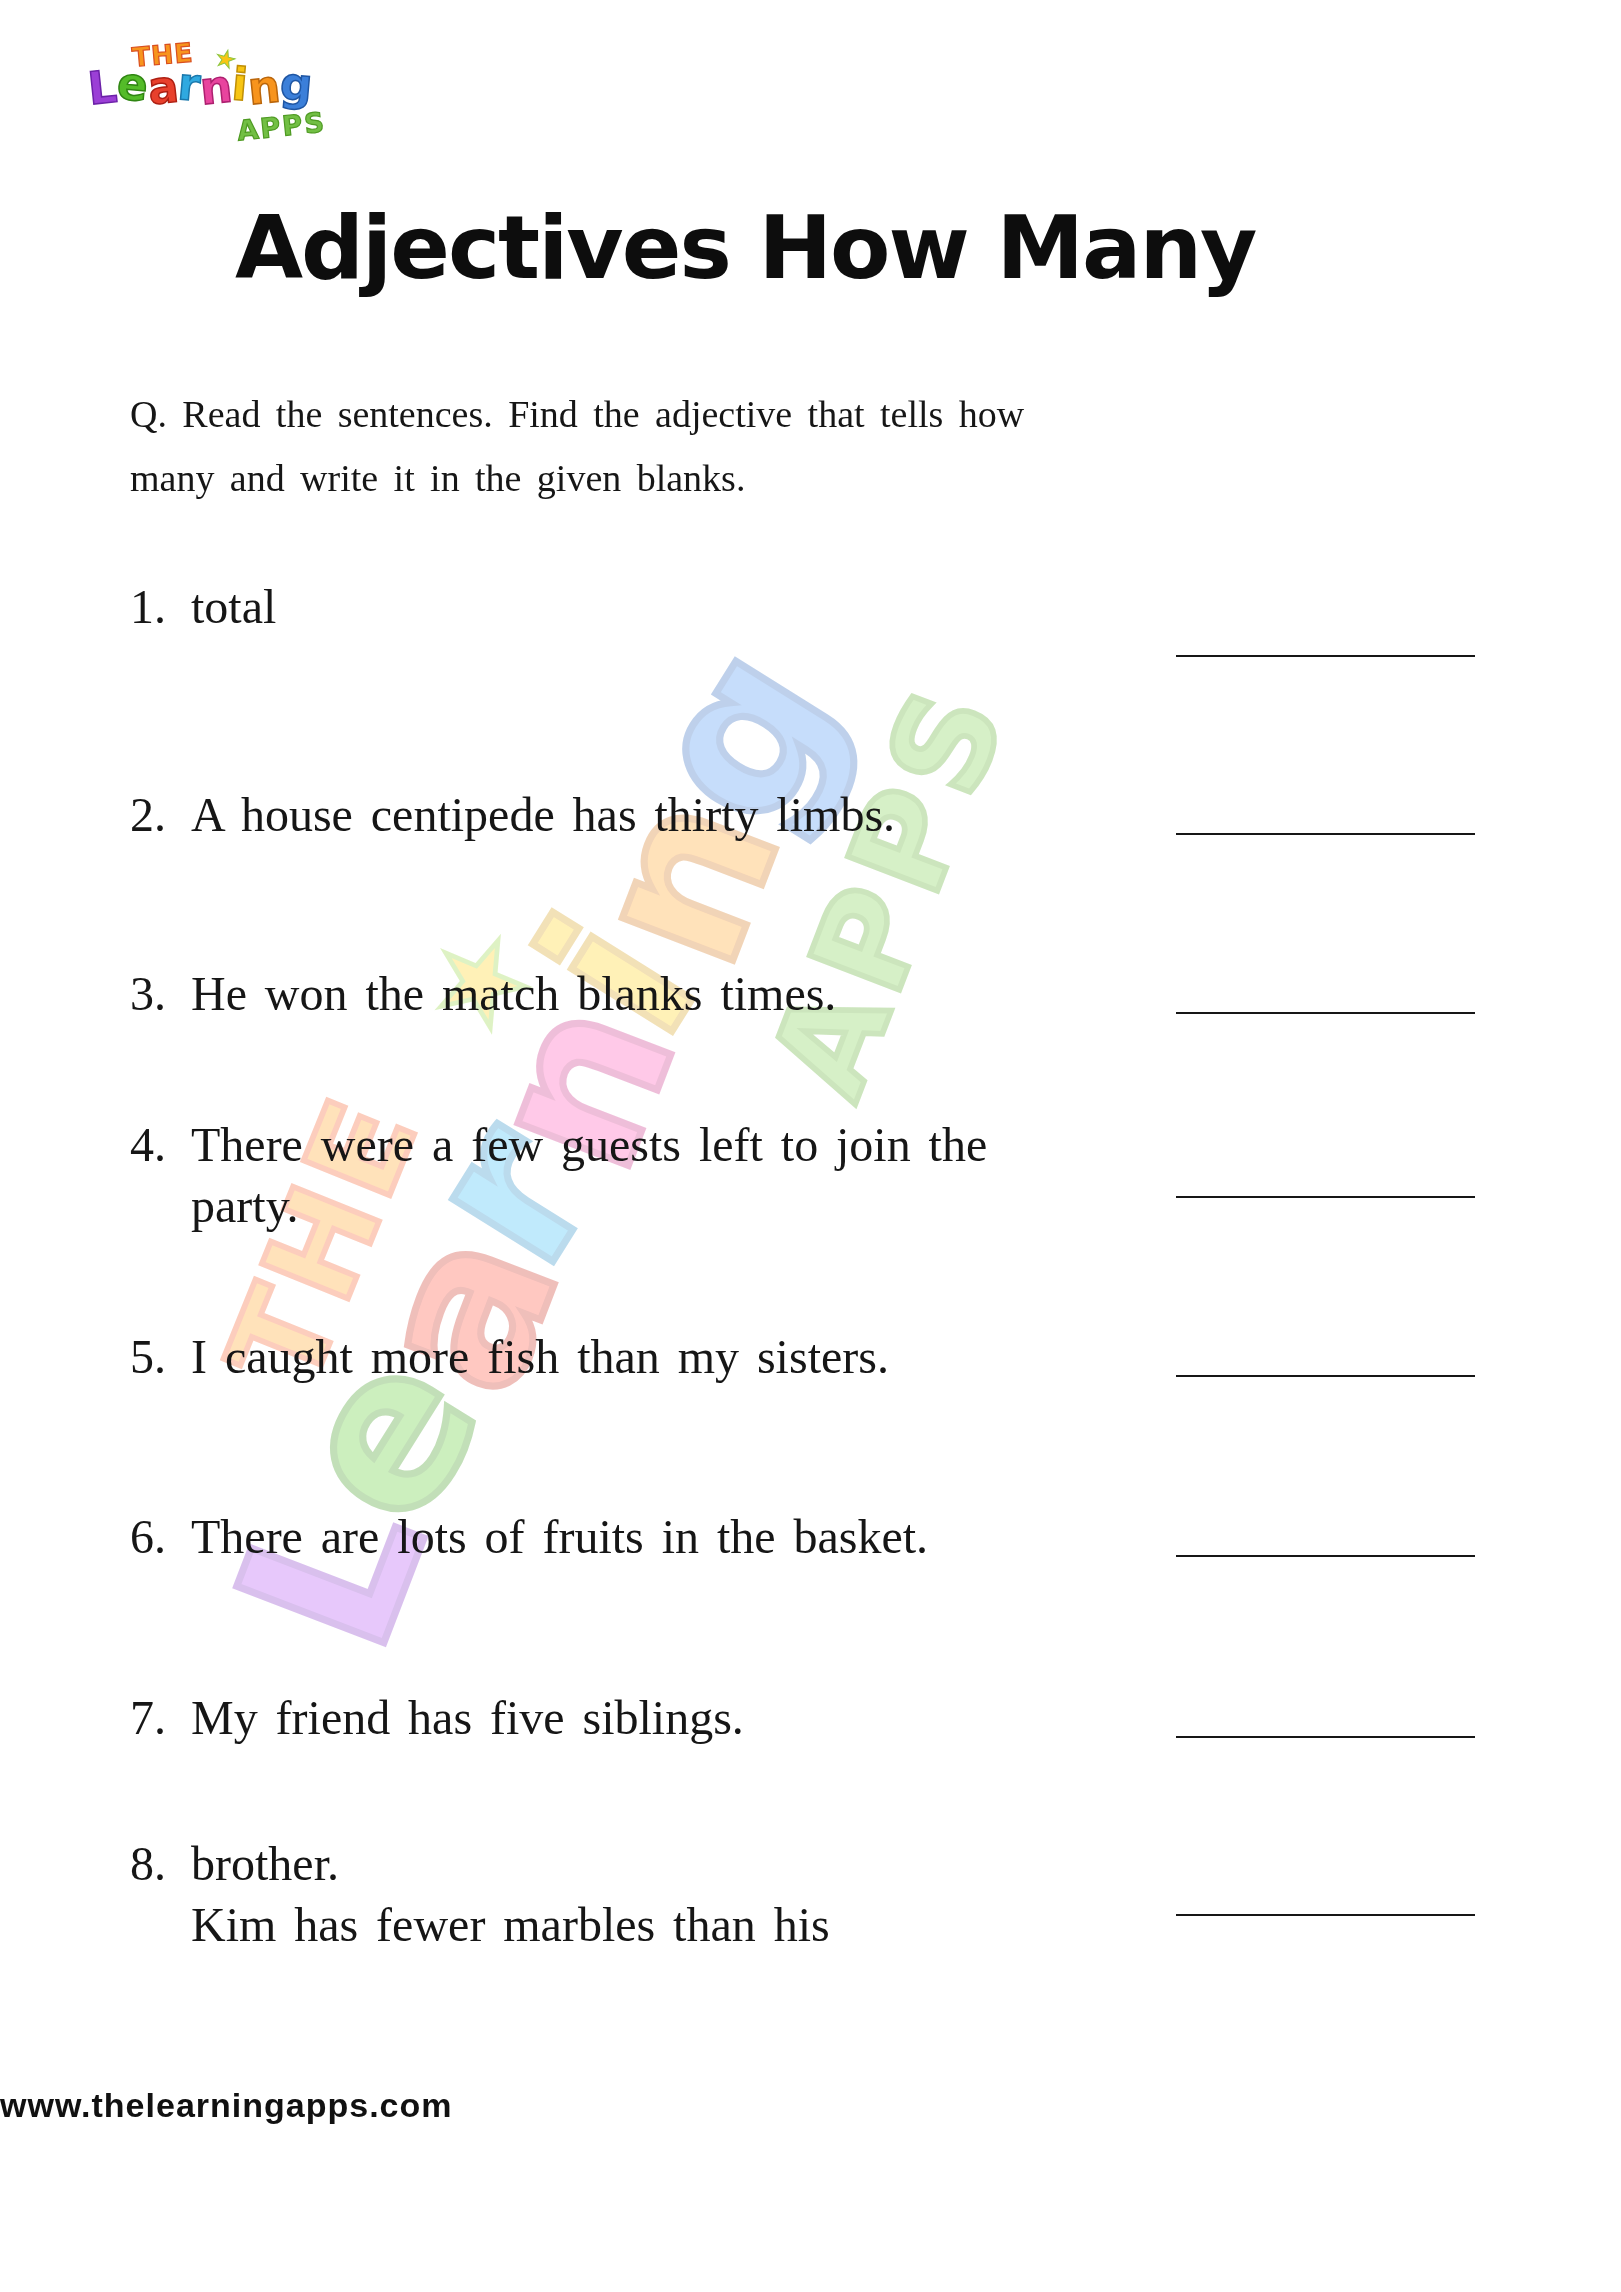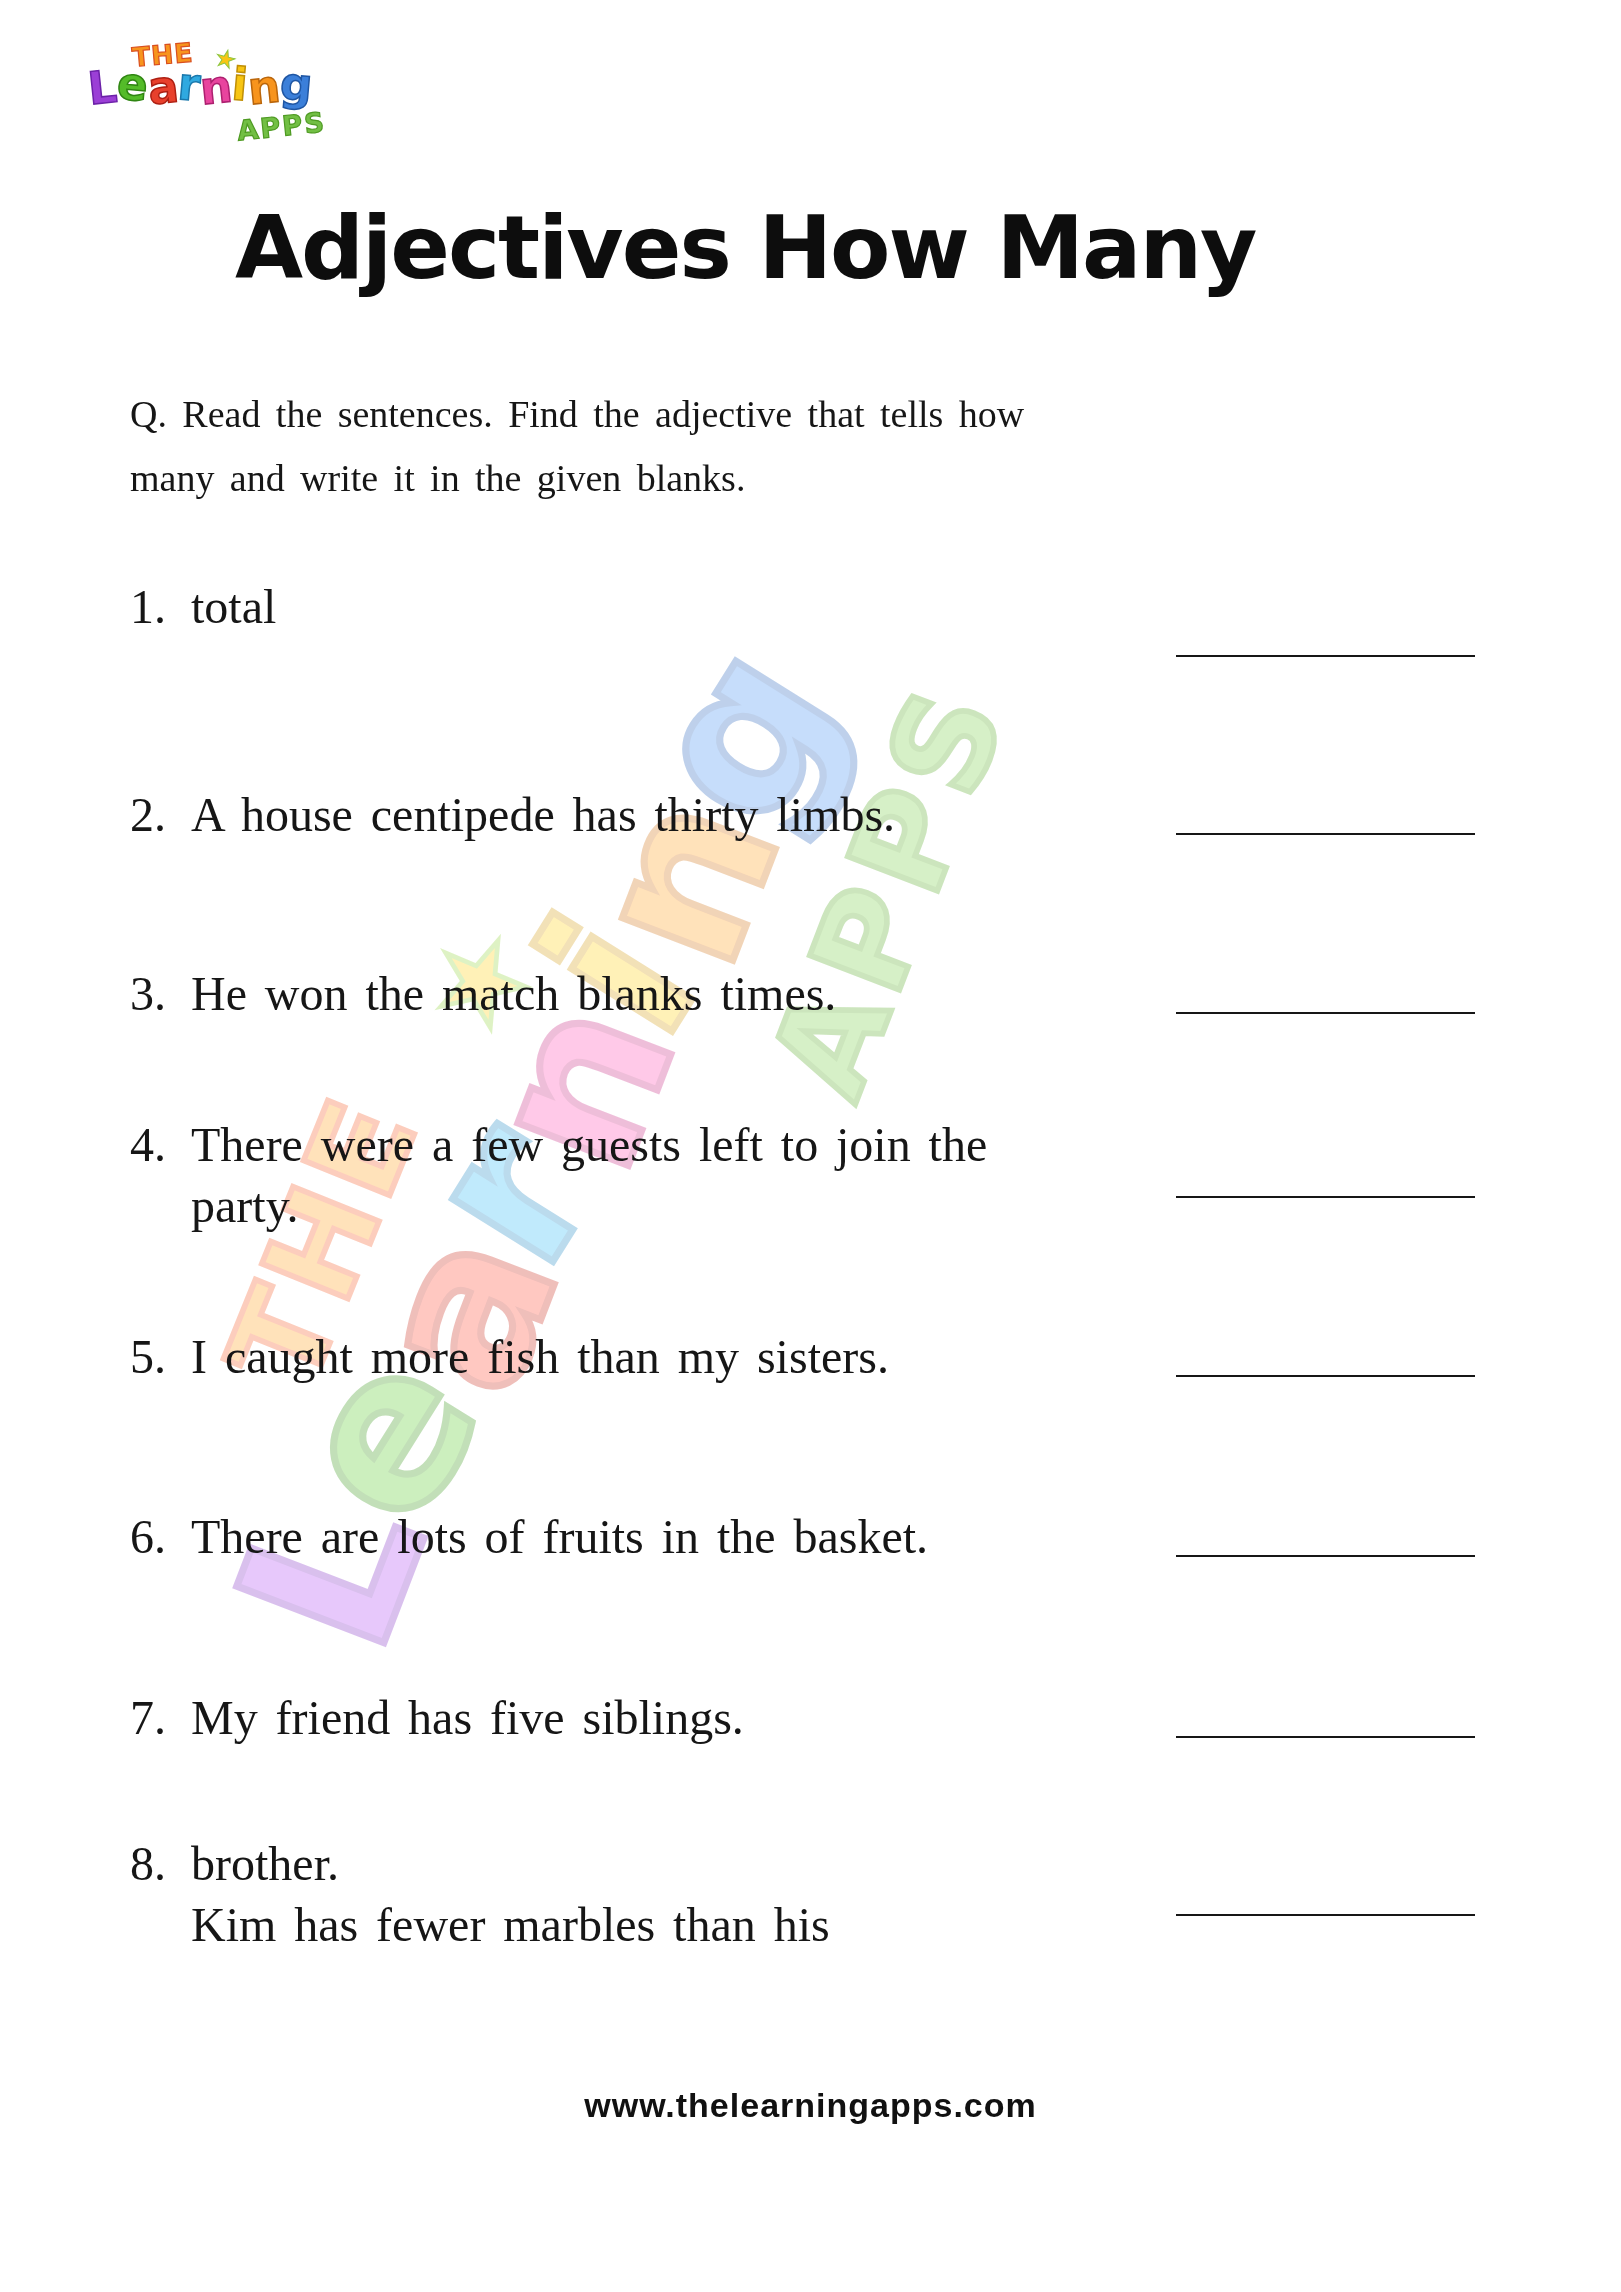--- a/index.html
+++ b/index.html
@@ -73,21 +73,21 @@
     display:flex;z-index:2;
     font-size:48px;line-height:61px;word-spacing:5.9px;
   }
   .item .num{width:61px;flex:none;}
   .blank{
     position:absolute;left:1176px;width:299px;height:0;
     border-top:2.9px solid #161616;z-index:2;
   }
   .footer{
     position:absolute;left:0;right:0;top:2086px;
-    text-align:center;z-index:2;
+    z-index:2;
     font-family:"Liberation Sans",sans-serif;font-weight:bold;
     font-size:34px;letter-spacing:1px;color:#111111;
   }
 </style>
 </head>
 <body>
 
 <div class="page">
 
   <div class="watermark">

